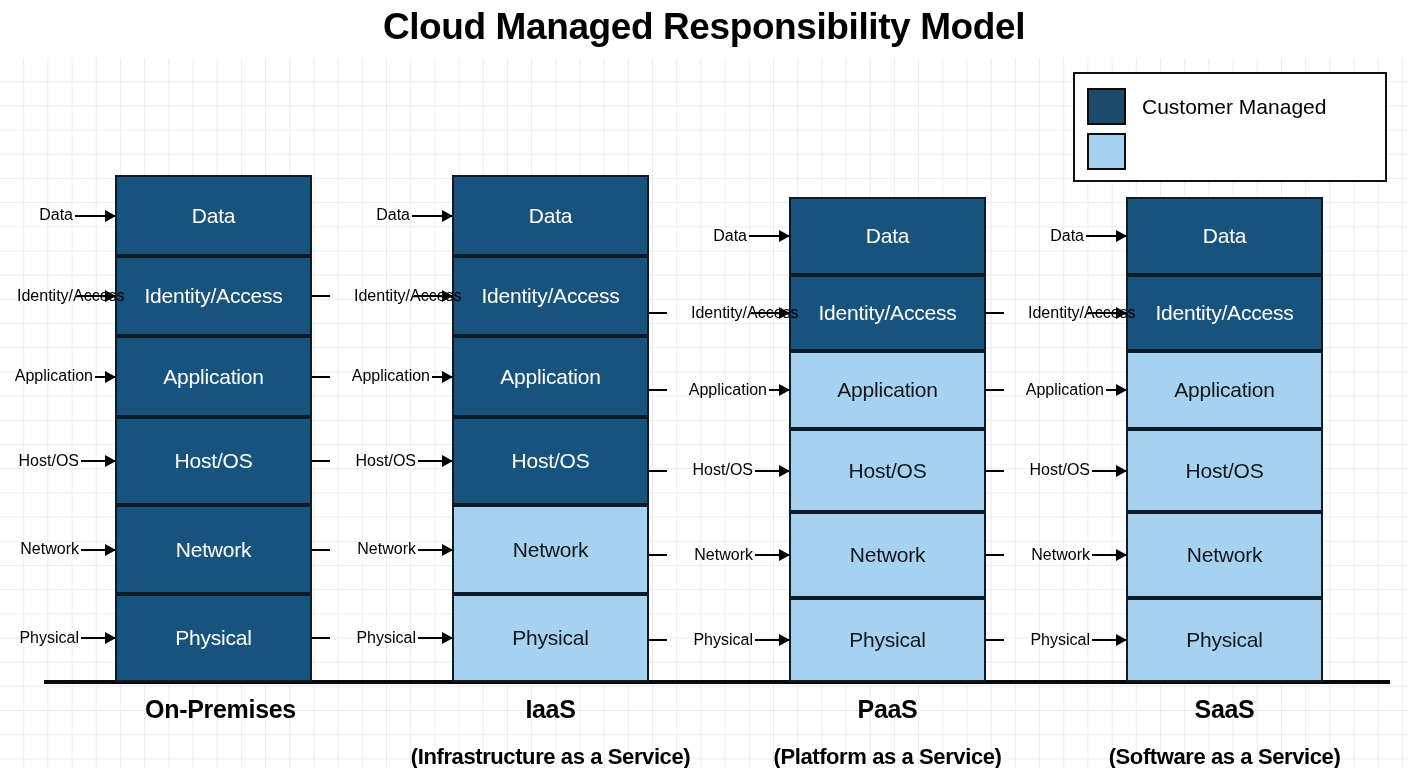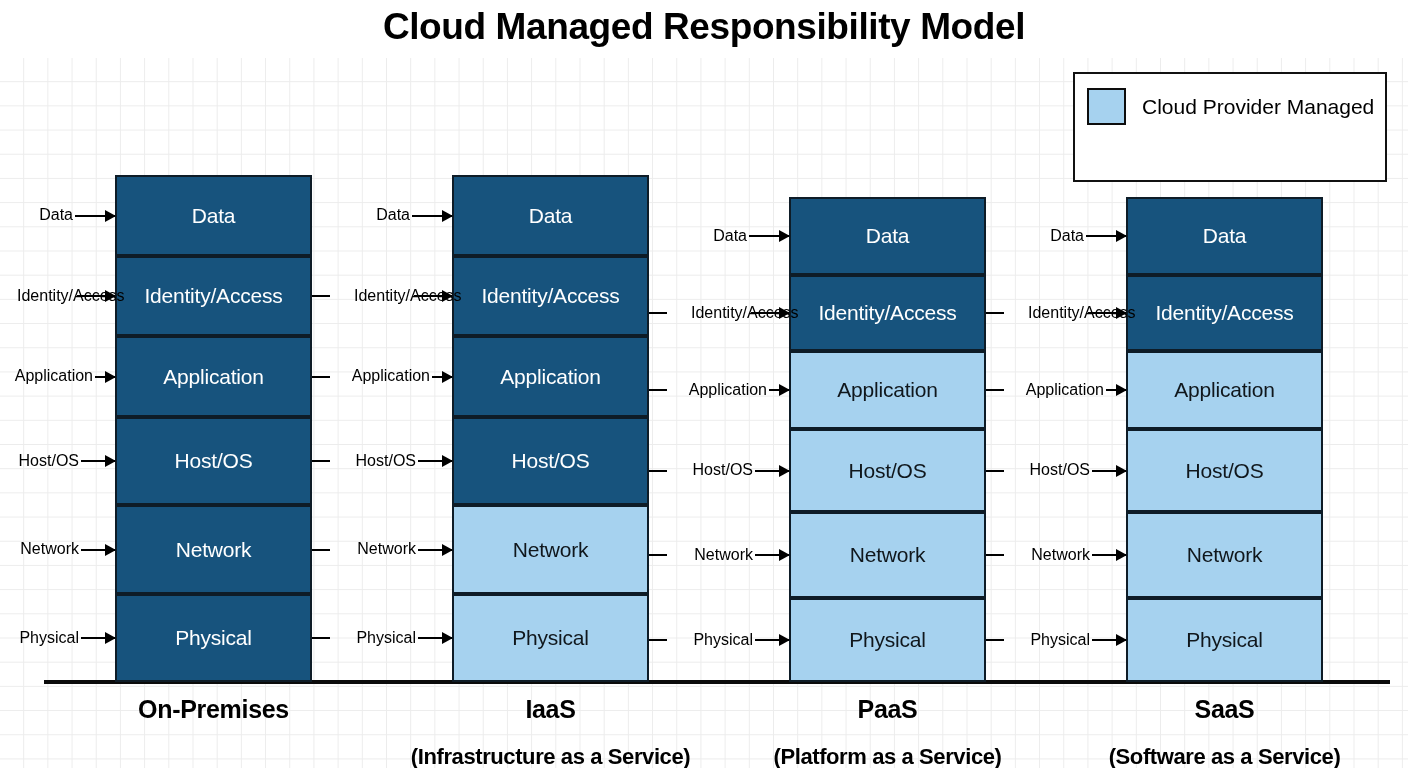--- a/index.html
+++ b/index.html
@@ -178,22 +178,25 @@
 <body>
 
 <div id="canvas">
 
   <div id="grid"></div>
 
   <div id="title">Cloud Managed Responsibility Model</div>
 
   <div id="legend">
     <div class="legend-row">
+      <span class="legend-swatch" style="background:#1b4a6b"></span>
+      <span class="legend-label">Customer Managed</span>
+    </div>
+    <div class="legend-row">
       <span class="legend-swatch" style="background:#a6d2ef"></span>
-      <span class="legend-label">Cloud Provider Managed</span>
     </div>
   </div>
 
   <div id="baseline"></div>
 
   <div id="stacks-host">
       <div class="stack" style="left: 115px; top: 175px; height: 507px;">
         <div class="layer customer" style="top: 0px; height: 81px;">
           <span>Data</span>
         </div>
@@ -268,21 +271,21 @@
         </div>
         <div class="layer provider" style="top: 315px; height: 86px;">
           <span>Network</span>
         </div>
         <div class="layer provider" style="top: 401px; height: 84px;">
           <span>Physical</span>
         </div>
       </div>
     </div>
   <div id="captions-host">
-      <div class="caption" style="left: 25px; top: 695px; width: 377px;">
+      <div class="caption" style="left: 32px; top: 695px; width: 377px;">
         <div class="cap-title">On-Premises</div>
       </div>
       <div class="caption" style="left: 362px; top: 695px; width: 377px;">
         <div class="cap-title">IaaS</div>
         <div class="cap-sub">(Infrastructure as a Service)</div>
       </div>
       <div class="caption" style="left: 699px; top: 695px; width: 377px;">
         <div class="cap-title">PaaS</div>
         <div class="cap-sub">(Platform as a Service)</div>
       </div>

